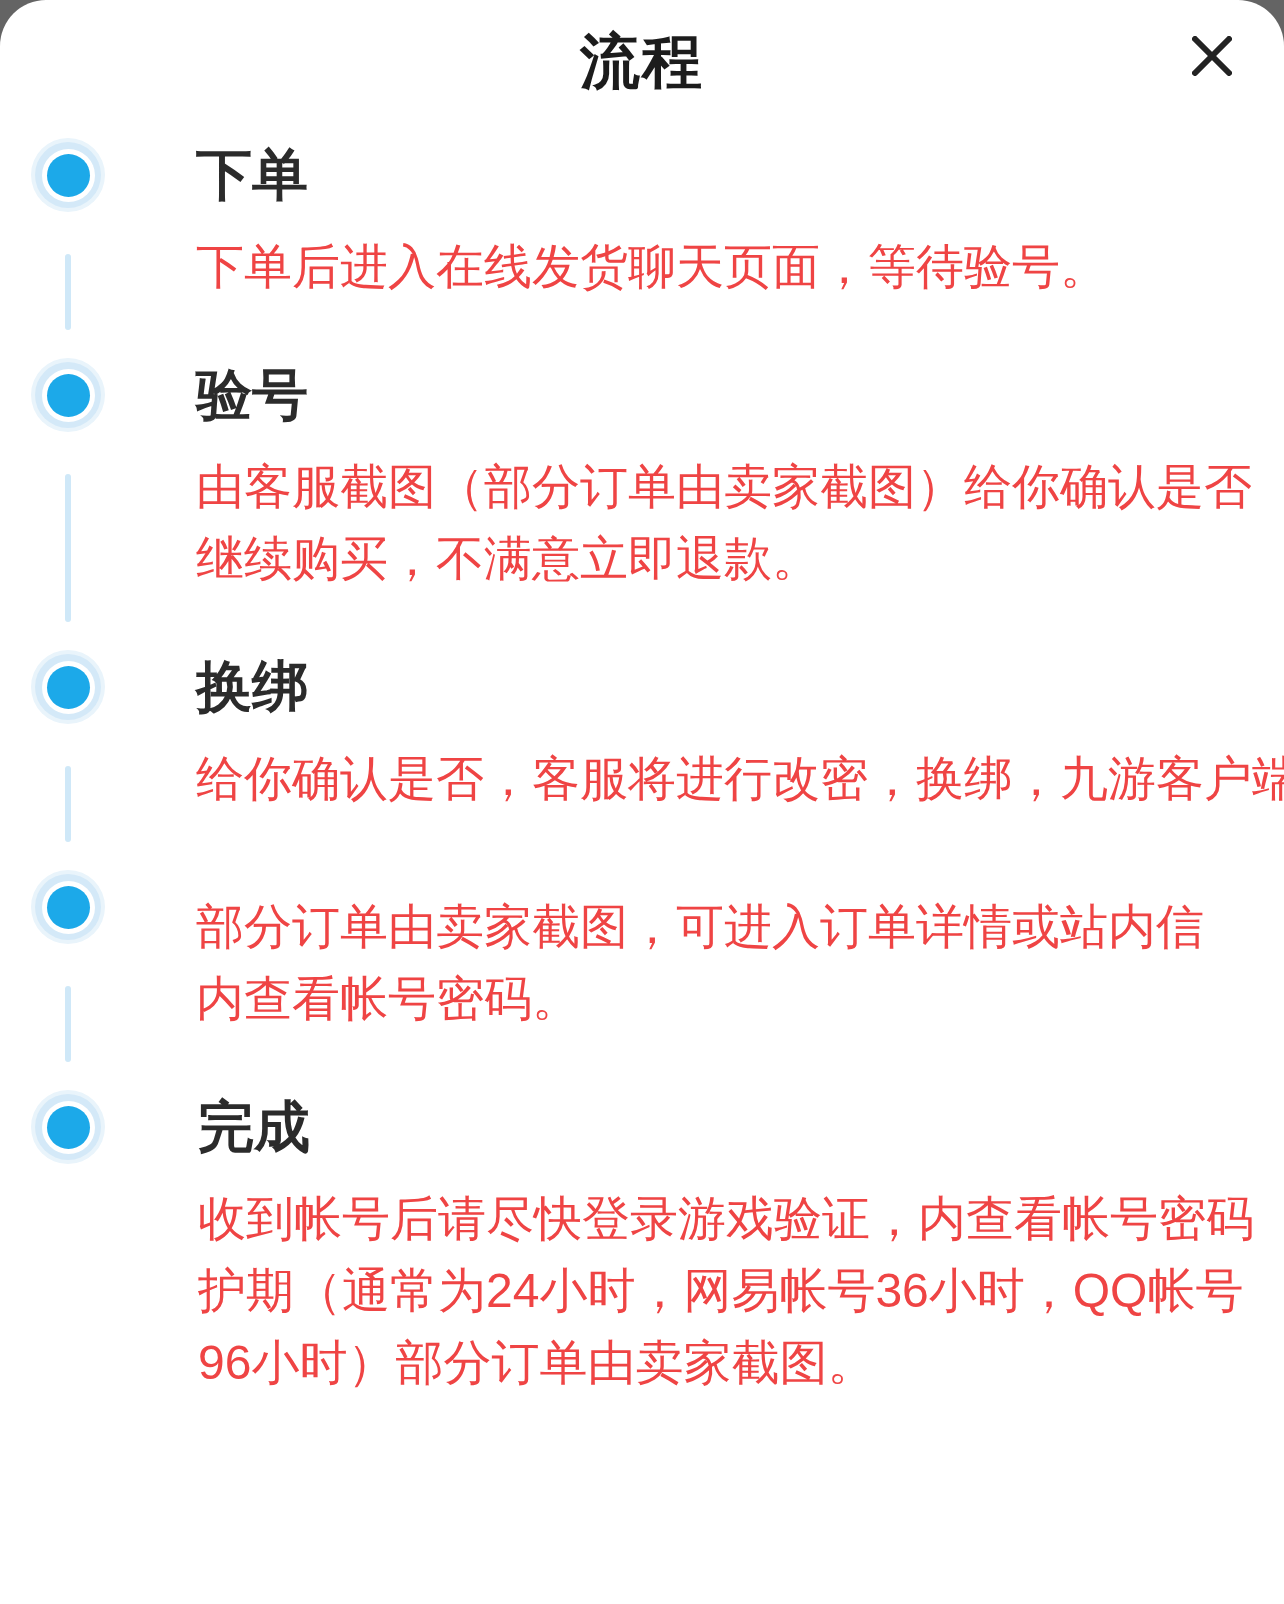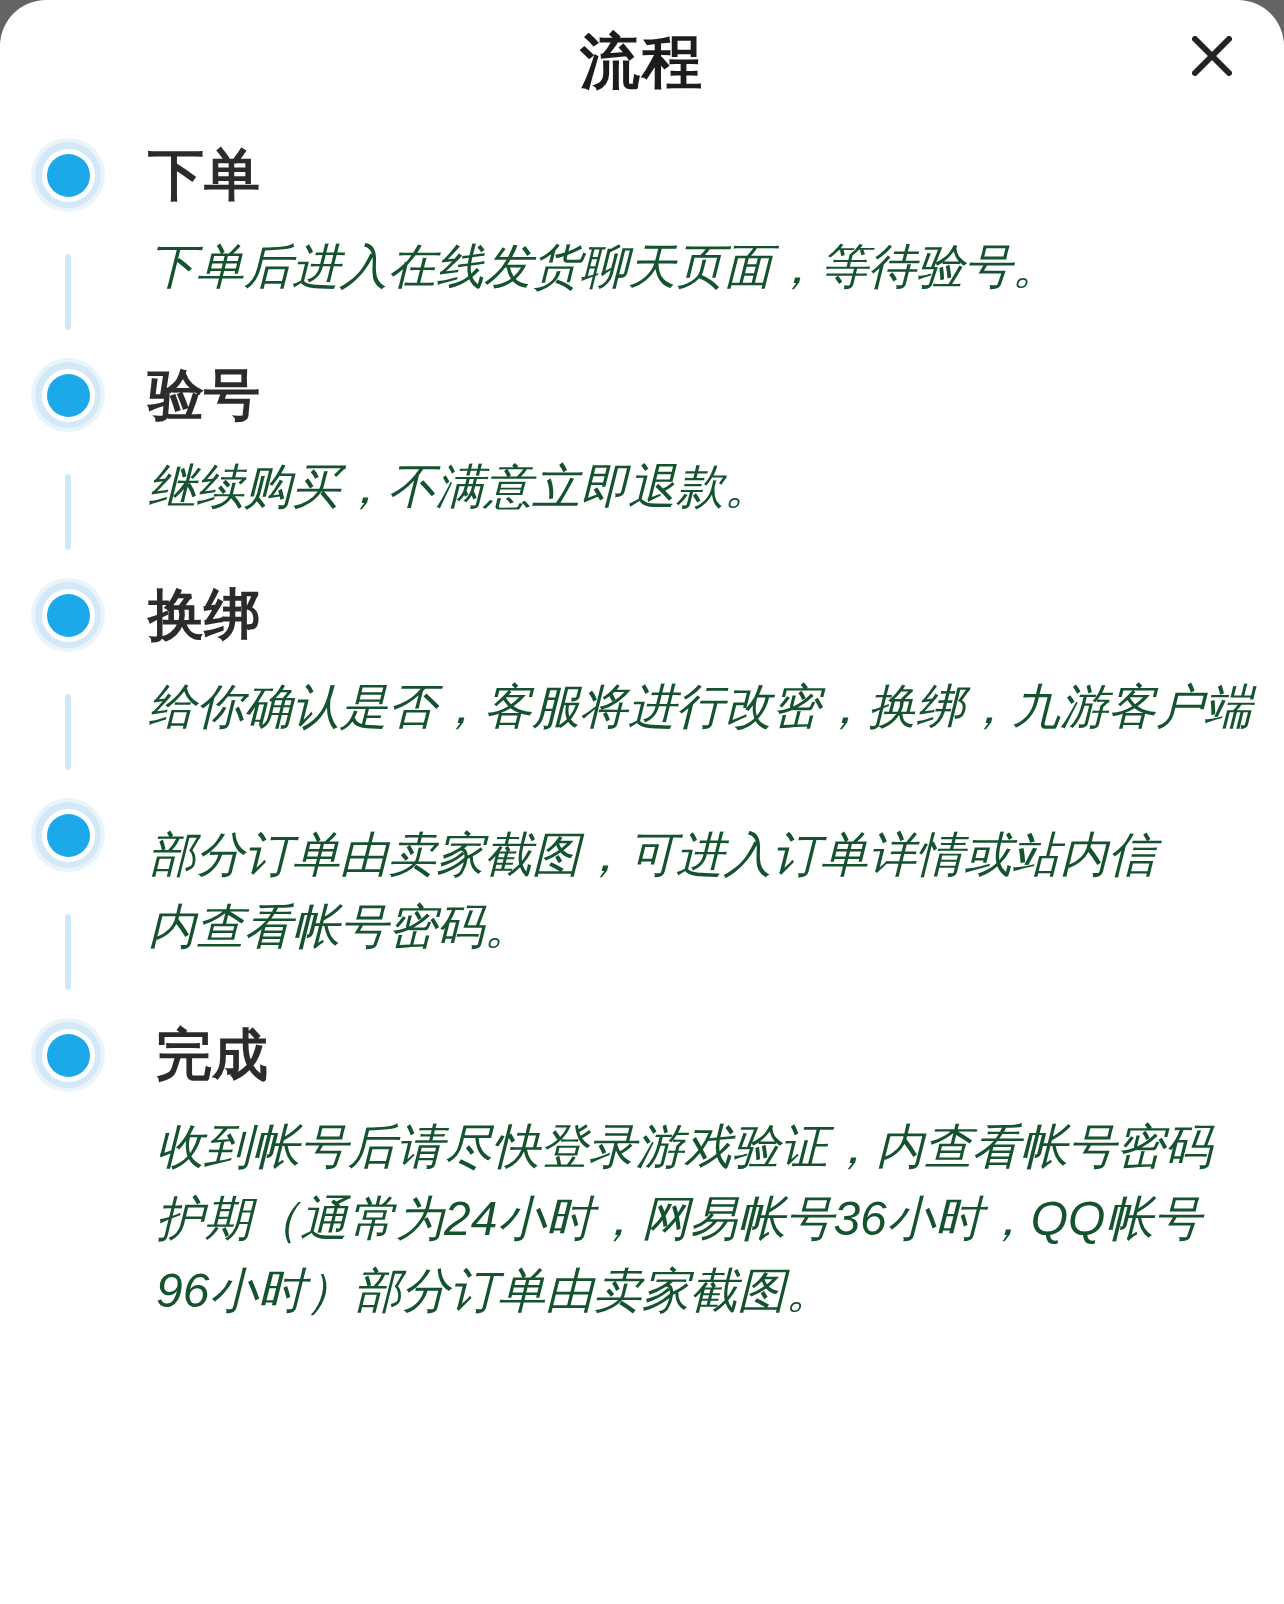--- a/index.html
+++ b/index.html
@@ -48,21 +48,22 @@
     border: none;
     padding: 0;
     cursor: pointer;
     display: flex;
     align-items: center;
     justify-content: center;
   }
   .steps { }
   .step {
     display: flex;
-    padding: 0 72px 56px 35px;
+    padding: 0 30px 56px 35px;
+    gap: 48px;
   }
   .step:last-child {
     padding-bottom: 57px;
     justify-content: space-between;
   }
   .rail {
     width: 66px;
     flex-shrink: 0;
     display: flex;
     flex-direction: column;
@@ -115,23 +116,22 @@
     line-height: 72px;
     font-weight: 700;
     color: #2b2b2b;
   }
   .step-desc {
     margin-top: 20px;
   }
   .desc-line {
     font-size: 48px;
     line-height: 72px;
-    color: #14532d;
+    color: #ef4444;
     white-space: nowrap;
-    font-style: italic;
   }
 </style>
 </head>
 <body>
 
 <div class="modal">
   <div class="modal-header">
     <div class="modal-title">流程</div>
     <button class="close-btn">
       <svg width="40" height="40" viewBox="0 0 40 40">
@@ -164,20 +164,21 @@
       <div class="dot-outer">
         <div class="dot-white">
           <div class="dot-core"></div>
         </div>
       </div>
       <div class="connector"></div>
     </div>
     <div class="step-content">
       <div class="step-title">验号</div>
       <div class="step-desc">
+            <div class="desc-line">由客服截图（部分订单由卖家截图）给你确认是否</div>
             <div class="desc-line">继续购买，不满意立即退款。</div>
           </div>
     </div>
   </div>
 
   <div class="step">
     <div class="rail">
       <div class="dot-outer">
         <div class="dot-white">
           <div class="dot-core"></div>

